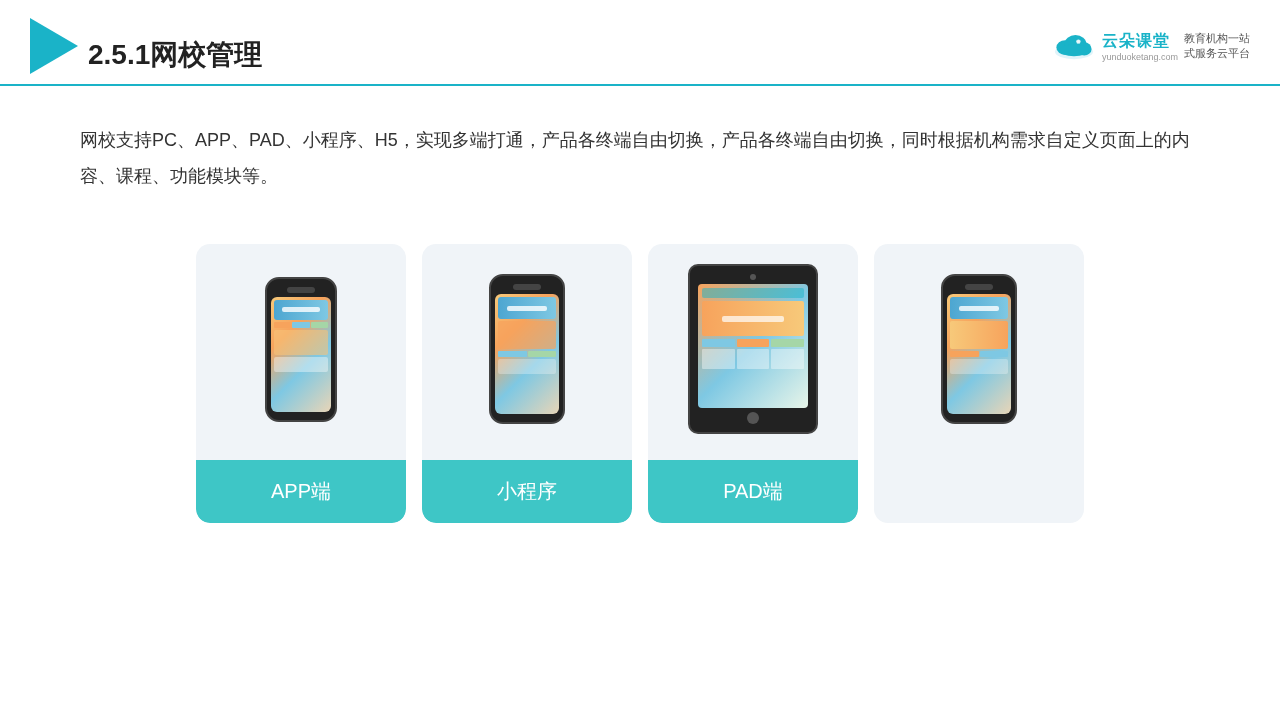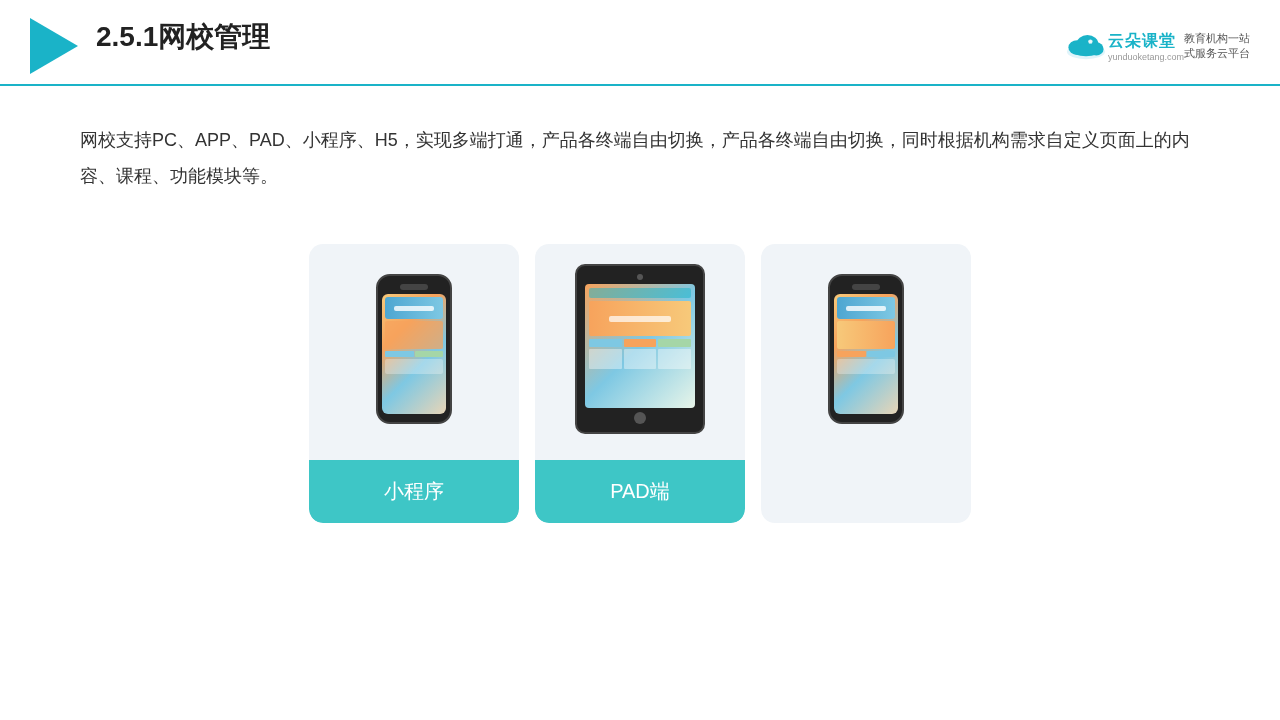--- a/index.html
+++ b/index.html
@@ -14,22 +14,22 @@
     
     .header {
       display: flex;
       align-items: center;
       justify-content: space-between;
       padding: 18px 30px 10px 30px;
       border-bottom: 2px solid #1ab3c8;
     }
     .header-left {
       display: flex;
-      align-items: flex-start;
-      gap: 18px;
+      align-items: flex-end;
+      gap: 10px;
     }
     .logo-triangle {
       width: 0;
       height: 0;
       border-top: 28px solid transparent;
       border-bottom: 28px solid transparent;
       border-left: 48px solid #1ab3c8;
     }
     .page-title {
       font-size: 28px;
@@ -37,20 +37,21 @@
       color: #222;
     }
     .header-right {
       display: flex;
       align-items: center;
       gap: 10px;
     }
     .brand-logo {
       display: flex;
       align-items: center;
+      gap: 6px;
     }
     .cloud-icon {
       width: 44px;
       height: 30px;
     }
     .brand-text-block {
       display: flex;
       flex-direction: column;
       align-items: flex-start;
     }
@@ -253,20 +254,42 @@
       <div class="brand-tagline">教育机构一站<br>式服务云平台</div>
     </div>
   </div>
 </div>
 
 <div class="description">网校支持PC、APP、PAD、小程序、H5，实现多端打通，产品各终端自由切换，产品各终端自由切换，同时根据机构需求自定义页面上的内容、课程、功能模块等。</div>
 
 <div class="cards-container">
 
 
+  <div class="card">
+    <div class="card-image-area">
+      <div class="phone-device">
+        <div class="phone-notch"></div>
+        <div class="phone-screen">
+          <div style="padding:3px;">
+            <div style="height:20px; background:linear-gradient(90deg,#4da6d1,#7ec8e3); border-radius:3px; margin-bottom:2px; display:flex; align-items:center; justify-content:center;">
+              <div style="width:70%; height:5px; background:rgba(255,255,255,0.8); border-radius:2px;"></div>
+            </div>
+            <div style="display:flex; gap:1px; margin-bottom:2px;">
+              <div style="flex:1; height:6px; background:#f7a35c; border-radius:1px;"></div>
+              <div style="flex:1; height:6px; background:#7ec8e3; border-radius:1px;"></div>
+              <div style="flex:1; height:6px; background:#a5d6a7; border-radius:1px;"></div>
+            </div>
+            <div style="height:25px; background:rgba(247,195,122,0.6); border-radius:2px; margin-bottom:2px;"></div>
+            <div style="height:15px; background:rgba(255,255,255,0.4); border-radius:2px;"></div>
+          </div>
+        </div>
+      </div>
+    </div>
+    <div class="card-label">APP端</div>
+  </div>
 
   <div class="card">
     <div class="card-image-area">
       <div class="phone-device" style="width:76px; height:150px;">
         <div class="phone-notch"></div>
         <div class="phone-screen">
           <div style="padding:3px;">
             <div style="height:22px; background:linear-gradient(90deg,#4da6d1,#7ec8e3); border-radius:3px; margin-bottom:2px; display:flex;align-items:center;justify-content:center;">
               <div style="width:70%;height:5px;background:rgba(255,255,255,0.8);border-radius:2px;"></div>
             </div>

